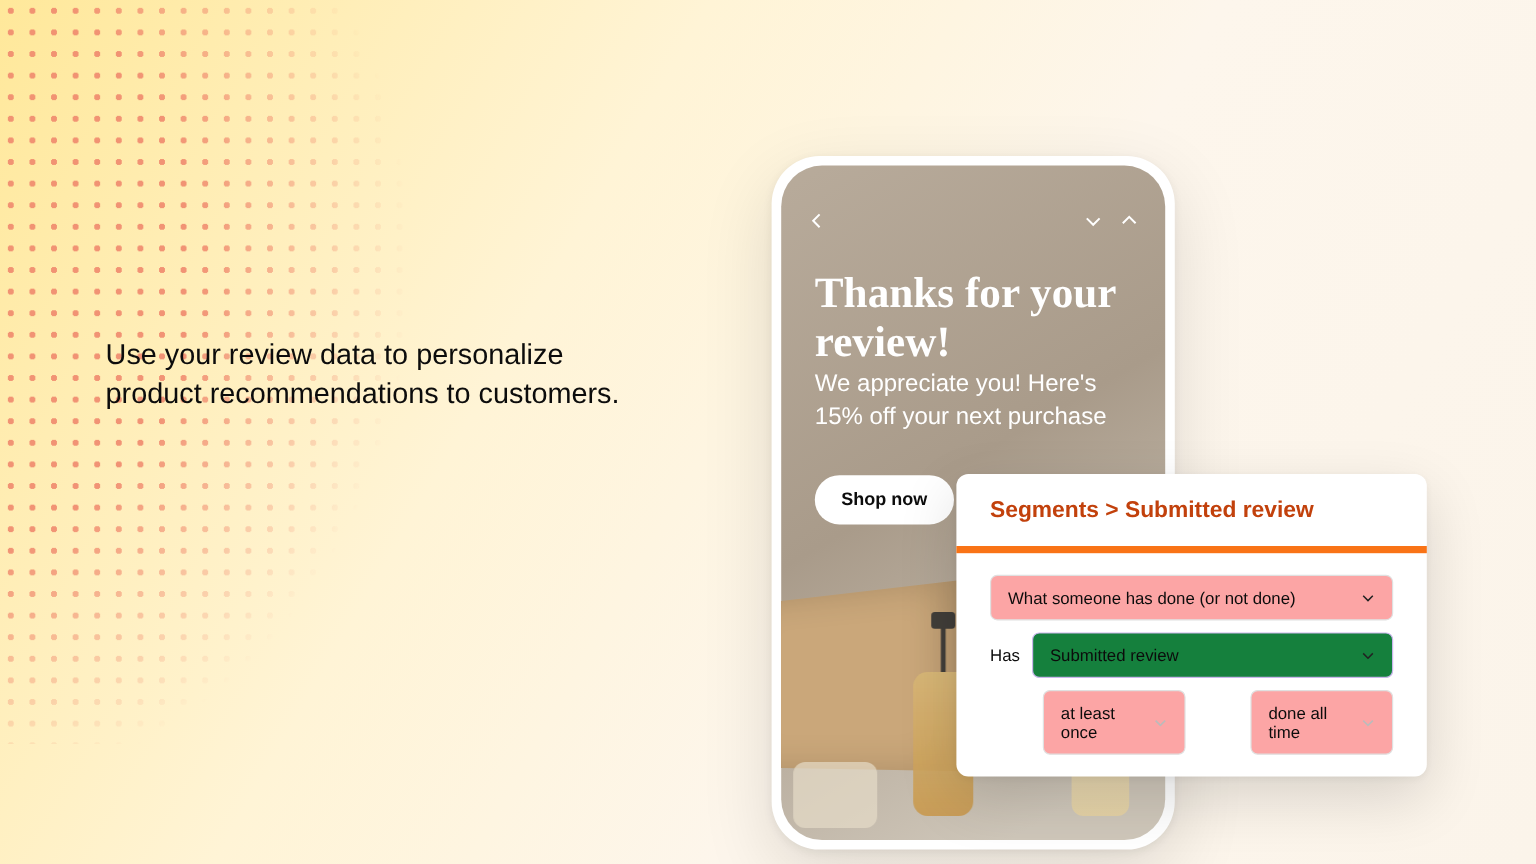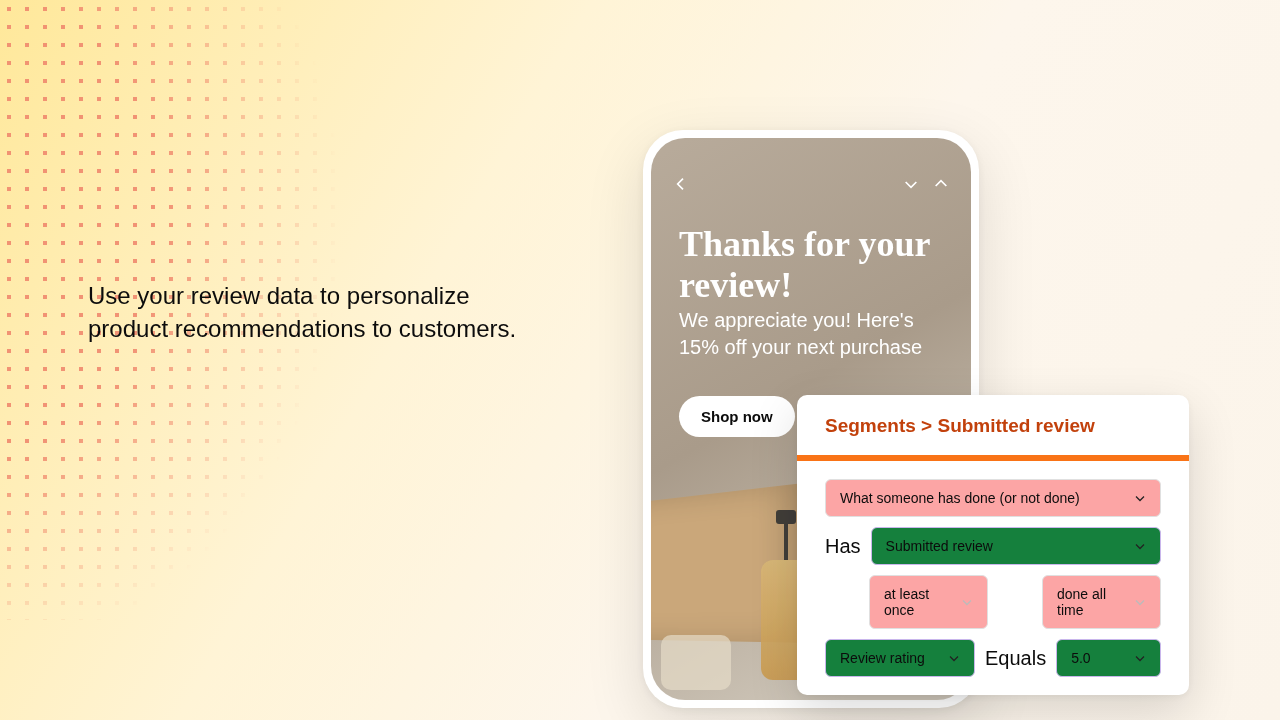--- a/index.html
+++ b/index.html
@@ -158,21 +158,21 @@
   font-size: 14px;
   color: #0c0c0c;
   cursor: pointer;
 }
 .sel.lav {
   background: #15803d;
   border-color: #c9b6ec;
   text-align: center;
 }
 .row { display: flex; align-items: center; gap: 10px; }
-.row .label { font-size: 20px; color: #0c0c0c; }
+.row .label { font-size: 14px; color: #0c0c0c; }
 .row .sel { flex: 1; }
 .pair { display: flex; gap: 10px; }
 .pair .sel { flex: 1; margin-left: 44px; }
 .arr { width: 12px; height: 12px; flex-shrink: 0; }
 </style>
 </head>
 <body>
 
 <div class="dots"></div>
 
@@ -234,29 +234,14 @@
             <path d="M4 9l8 8 8-8"></path>
           </svg>
       </div>
       <div class="sel">
         <span>done all time</span>
         <svg class="arr" viewBox="0 0 24 24" fill="none" stroke="#bbb" stroke-width="2.5">
             <path d="M4 9l8 8 8-8"></path>
           </svg>
       </div>
     </div>
-    <div class="row">
-      <div class="sel lav" style="flex:0 0 150px">
-        <span>Review rating</span>
-        <svg class="arr" viewBox="0 0 24 24" fill="none" stroke="#222" stroke-width="2.5">
-            <path d="M4 9l8 8 8-8"></path>
-          </svg>
-      </div>
-      <span class="label">Equals</span>
-      <div class="sel lav">
-        <span>5.0</span>
-        <svg class="arr" viewBox="0 0 24 24" fill="none" stroke="#222" stroke-width="2.5">
-            <path d="M4 9l8 8 8-8"></path>
-          </svg>
-      </div>
-    </div>
   </div>
 </div>
 
 </body></html>

